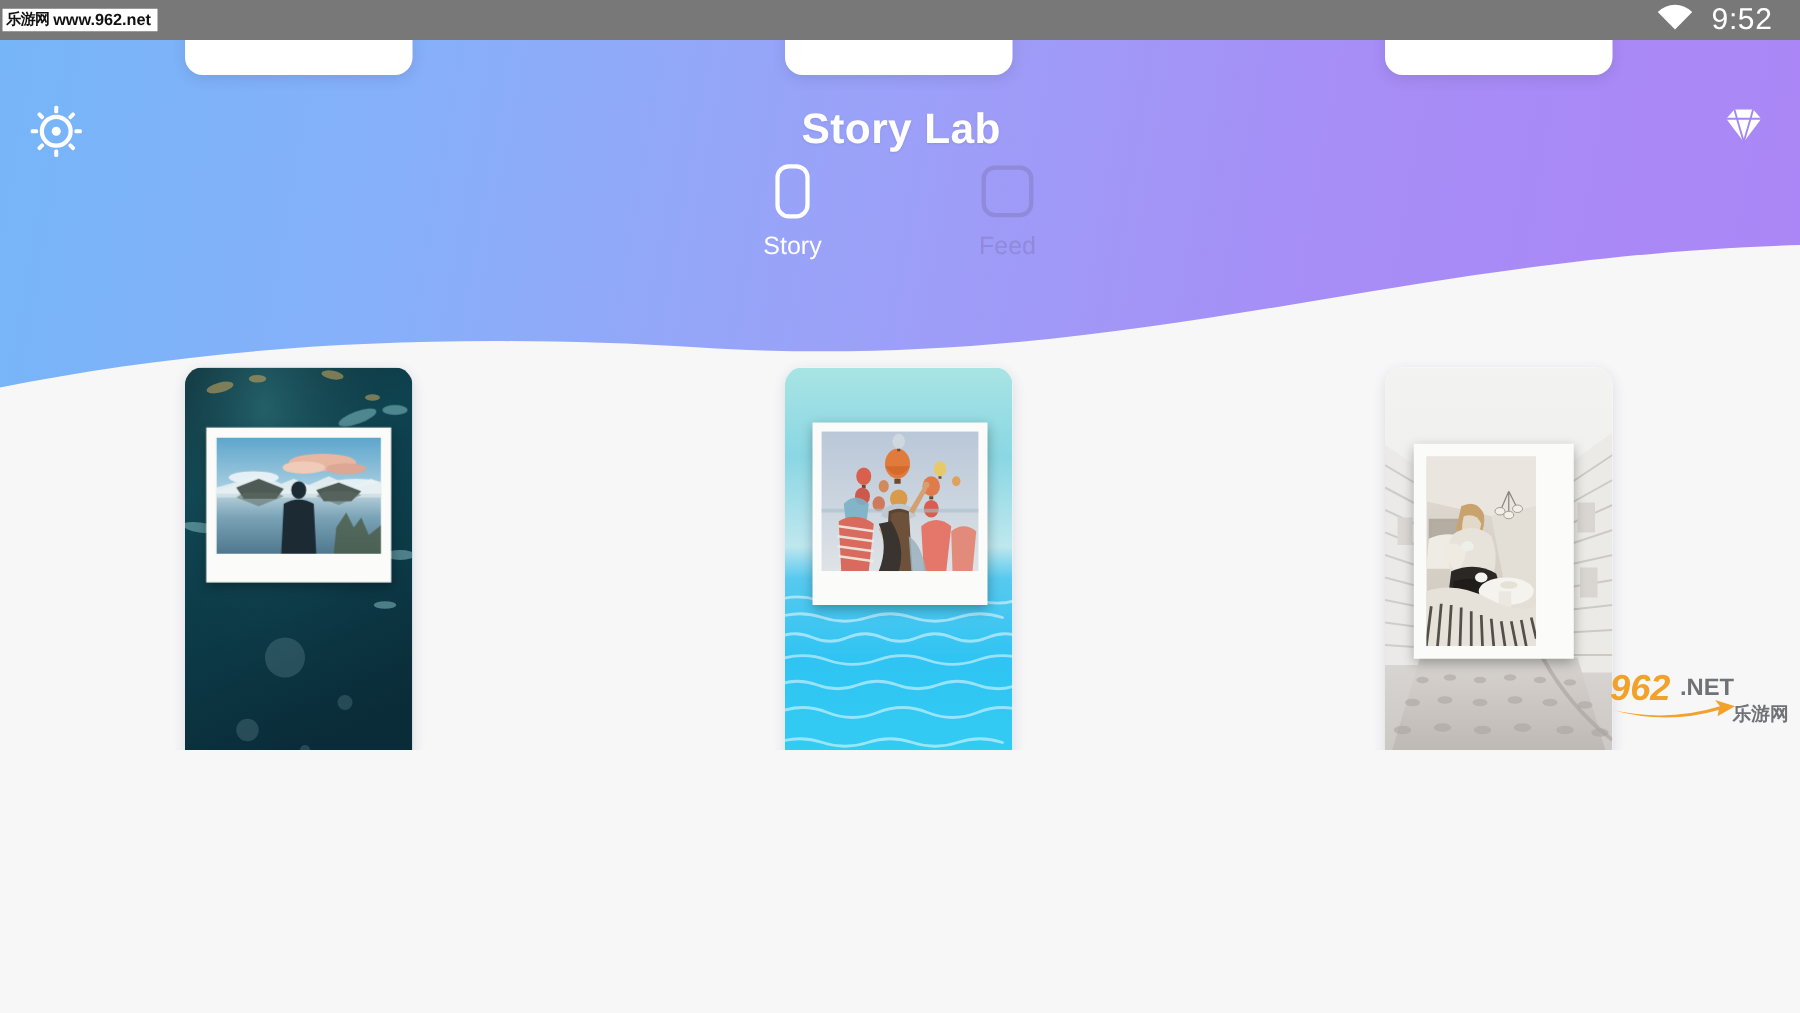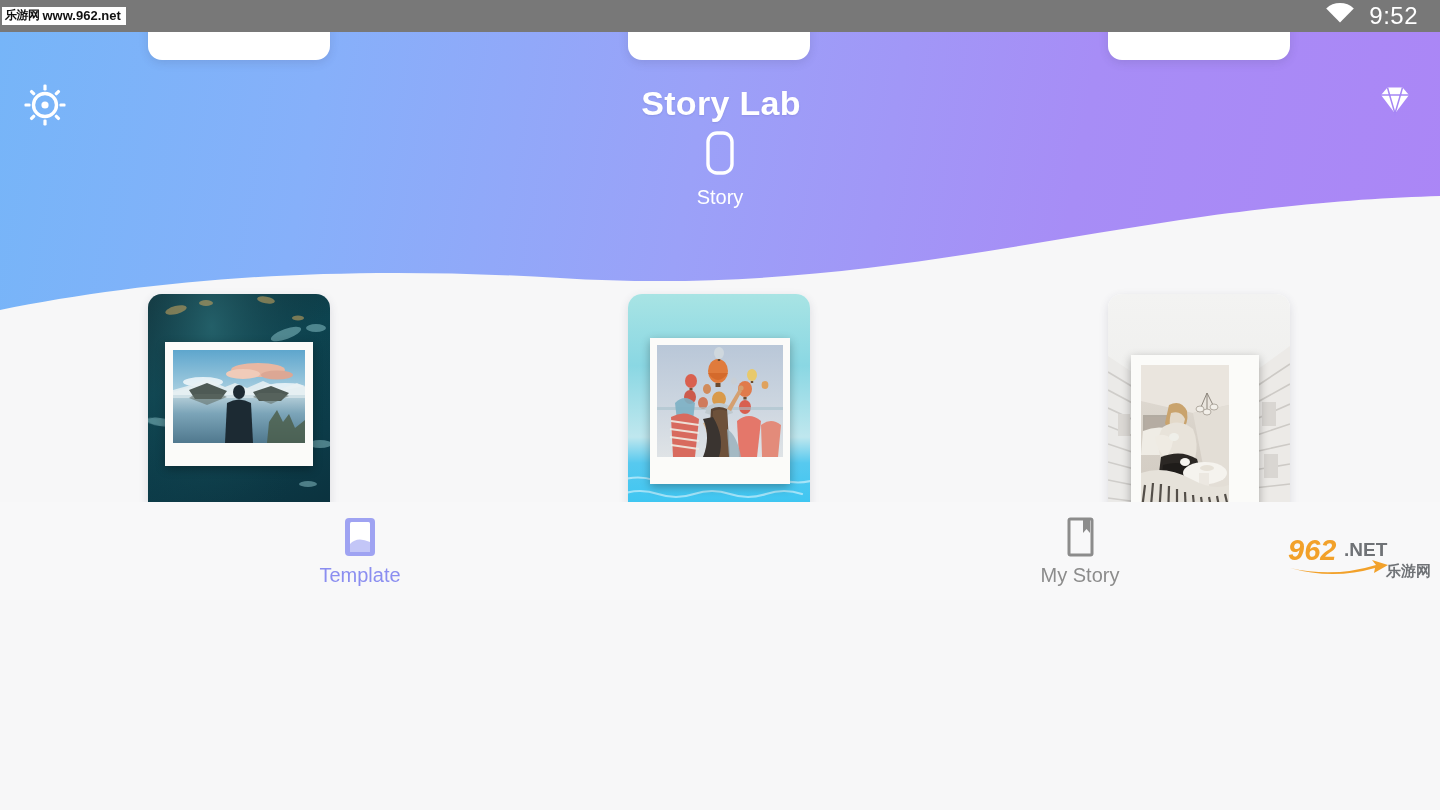--- a/index.html
+++ b/index.html
@@ -16,21 +16,21 @@
     position: absolute; top: 0; left: 0; width: 1440px; height: 32px;
     background: #787878; z-index: 60;
     display: flex; align-items: center; justify-content: space-between;
   }
   .watermark-url {
     background: #ffffff; color: #111; font-size: 13px; font-weight: 700;
     padding: 1px 5px 2px 3px; line-height: 15px; margin-left: 2px;
     display: flex; align-items: center; gap: 3px;
   }
   .wm-cn { font-size: 12px; font-weight: 700; letter-spacing: -0.5px; }
-  .status-right { display: flex; align-items: flex-start; gap: 14px; padding-right: 22px; }
+  .status-right { display: flex; align-items: center; gap: 14px; padding-right: 22px; }
   .wifi-ico { display: block; }
   .clock { color: #fff; font-size: 24px; font-weight: 400; letter-spacing: 0.5px; }
 
   
   .header-wrap {
     position: absolute; top: 32px; left: 0; width: 1440px; height: 280px;
     z-index: 1; overflow: hidden;
   }
   .header-grad {
     position: absolute; inset: 0;
@@ -174,20 +174,28 @@
   </div>
 
   <div class="format-tabs">
     <div class="fmt-tab active">
       <span class="fmt-ico">
         <svg width="30" height="46" viewBox="0 0 30 46">
           <rect x="3" y="3" width="24" height="40" rx="9" ry="9" fill="none" stroke="#ffffff" stroke-width="3.4"></rect>
         </svg>
       </span>
       <span class="fmt-label">Story</span>
+    </div>
+    <div class="fmt-tab inactive">
+      <span class="fmt-ico">
+        <svg width="44" height="44" viewBox="0 0 44 44">
+          <rect x="3" y="3" width="38" height="38" rx="9" ry="9" fill="none" stroke="#8f8ada" stroke-width="3.4"></rect>
+        </svg>
+      </span>
+      <span class="fmt-label">Feed</span>
     </div>
   </div>
 
   <div class="grid">
 
     <div class="col col-1">
       <div class="card card-prev"></div>
 
       <div class="card card-main">
         <svg class="card-art" viewBox="0 0 182 325" preserveAspectRatio="none">
@@ -519,41 +527,20 @@
             </svg>
           </div>
         </div>
       </div>
 
       <div class="card card-next"></div>
     </div>
 
   </div>
 
-  <div class="bottomnav">
-    <div class="nav-item active">
-      <span class="nav-ico">
-        <svg width="40" height="42" viewBox="0 0 40 42">
-          <rect x="5" y="2" width="30" height="38" rx="4" fill="#9fa3f2"></rect>
-          <rect x="10" y="6" width="20" height="30" rx="1.5" fill="#ffffff"></rect>
-          <path d="M10 28 q7 -8 20 -2 L30 36 L10 36 Z" fill="#c3c6f7"></path>
-        </svg>
-      </span>
-      <span class="nav-label">Template</span>
-    </div>
-    <div class="nav-item inactive">
-      <span class="nav-ico">
-        <svg width="40" height="42" viewBox="0 0 40 42">
-          <rect x="9" y="3" width="23" height="36" rx="1.5" fill="none" stroke="#8c8c8c" stroke-width="3"></rect>
-          <path d="M23 3 L30 3 L30 17 L26.5 13 L23 17 Z" fill="#8c8c8c"></path>
-        </svg>
-      </span>
-      <span class="nav-label">My Story</span>
-    </div>
-  </div>
 
   <div class="logo-wm">
     <svg width="146" height="50" viewBox="0 0 146 50">
       <text x="2" y="30" font-family="'Liberation Sans', sans-serif" font-size="29" font-weight="700" font-style="italic" fill="#f2a12a">962</text>
       <text x="58" y="26" font-family="'Liberation Sans', sans-serif" font-size="19" font-weight="700" fill="#6f7276">.NET</text>
       <path d="M4 38 q44 10 86 -3 l-4 -5 l16 5 l-14 8 l1 -5 q-42 12 -85 0 Z" fill="#f2a12a"></path>
       <text x="100" y="46" font-family="'Liberation Sans', sans-serif" font-size="15" font-weight="700" fill="#6f7276">乐游网</text>
     </svg>
   </div>
 

